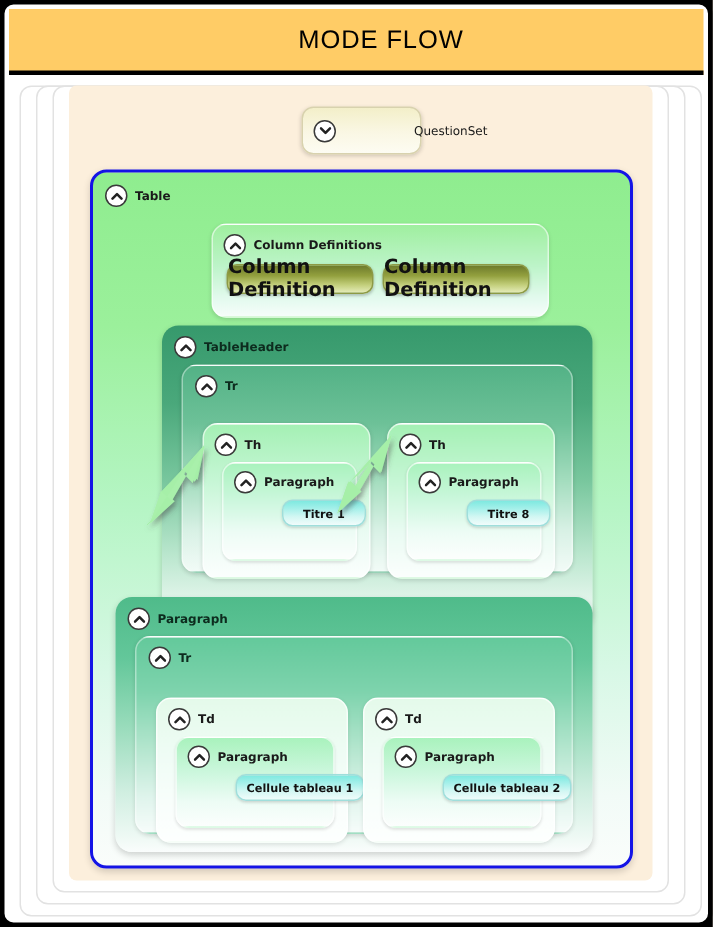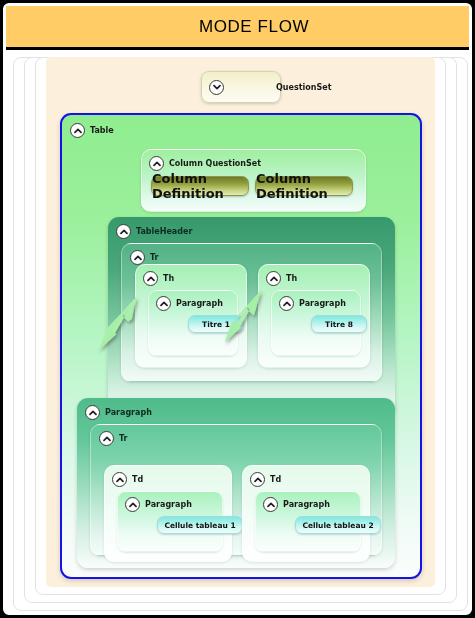--- a/index.html
+++ b/index.html
@@ -188,21 +188,21 @@
     background: linear-gradient(180deg,
         #53b286 0%, #6dc198 28%, #a2dcbd 55%, #d8f1e5 80%, #f2fbf7 100%);
     border: 1px solid rgba(255,255,255,0.4);
     box-shadow: 0 1px 3px rgba(0,0,0,0.14);
   }
   .tr-header > .node-label { position: absolute; left: 8px; top: 6px; color: #0d2b1e; }
 
   
   .th-cell {
     position: absolute;
-    top: 20px;
+    top: 38px;
     width: 112px;
     height: 104px;
     border-radius: 10px;
     background: linear-gradient(180deg, #a4f0b4 0%, #c7f6d6 38%, #e9fbf2 70%, #fbfefd 100%);
     border: 1px solid rgba(255,255,255,0.6);
     box-shadow: 0 1px 3px rgba(0,0,0,0.12);
   }
   .th-cell.c1 { left: 13px; }
   .th-cell.c2 { left: 136px; }
   .th-cell > .node-label { position: absolute; left: 7px; top: 6px; }
@@ -327,41 +327,41 @@
   <div class="frame frame-3"></div>
 
   <div class="cream-panel"></div>
 
   <div class="questionset">
     <span class="chev">
       <svg width="8" height="6" viewBox="0 0 8 6">
           <path d="M1 1.6 L4 4.6 L7 1.6" fill="none" stroke="#222" stroke-width="1.7" stroke-linecap="round" stroke-linejoin="round"></path>
         </svg>
     </span>
-    <span style="font-size:8px;font-weight:bold;color:#1a1a1a;padding-left:47px;">QuestionSet</span>
+    <span style="font-size:8px;font-weight:normal;color:#1a1a1a;padding-left:47px;">QuestionSet</span>
   </div>
 
   <div class="table-node">
     <div class="node-label">
       <span class="chev">
         <svg width="8" height="6" viewBox="0 0 8 6">
             <path d="M1 4.4 L4 1.4 L7 4.4" fill="none" stroke="#222" stroke-width="1.7" stroke-linecap="round" stroke-linejoin="round"></path>
           </svg>
       </span>
       <span>Table</span>
     </div>
 
     <div class="coldefs">
       <div class="node-label">
         <span class="chev">
           <svg width="8" height="6" viewBox="0 0 8 6">
               <path d="M1 4.4 L4 1.4 L7 4.4" fill="none" stroke="#222" stroke-width="1.7" stroke-linecap="round" stroke-linejoin="round"></path>
             </svg>
         </span>
-        <span>Column QuestionSet</span>
+        <span>Column Definitions</span>
       </div>
       <div class="coldef-pill p1">Column Definition</div>
       <div class="coldef-pill p2">Column Definition</div>
     </div>
 
     <div class="tableheader">
       <div class="node-label">
         <span class="chev">
           <svg width="8" height="6" viewBox="0 0 8 6">
               <path d="M1 4.4 L4 1.4 L7 4.4" fill="none" stroke="#222" stroke-width="1.7" stroke-linecap="round" stroke-linejoin="round"></path>

